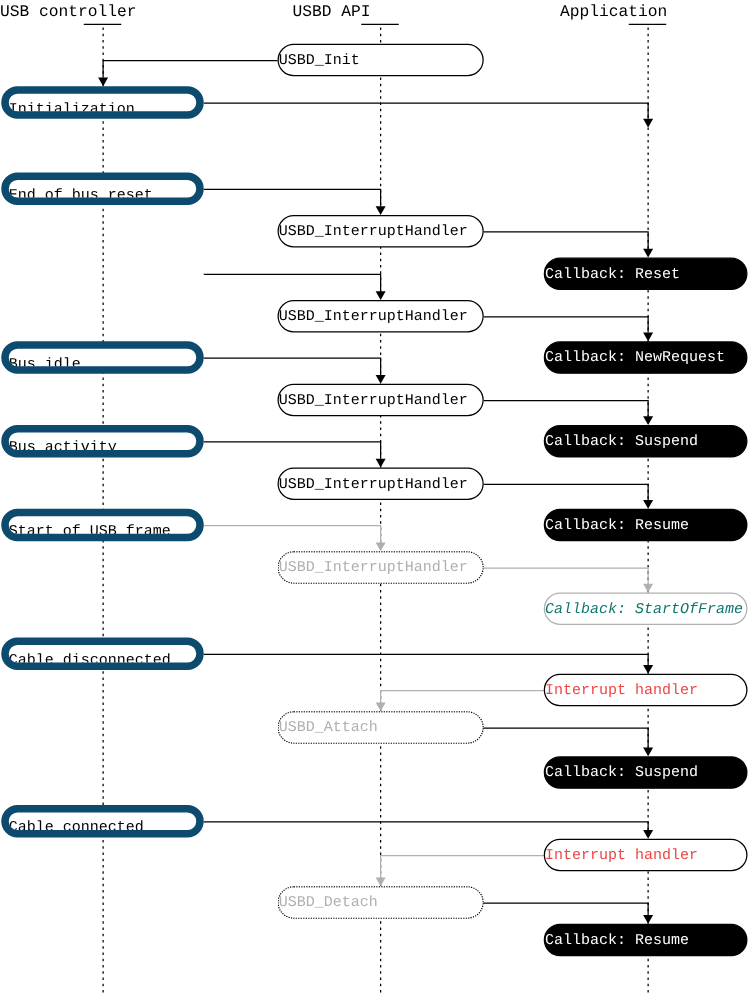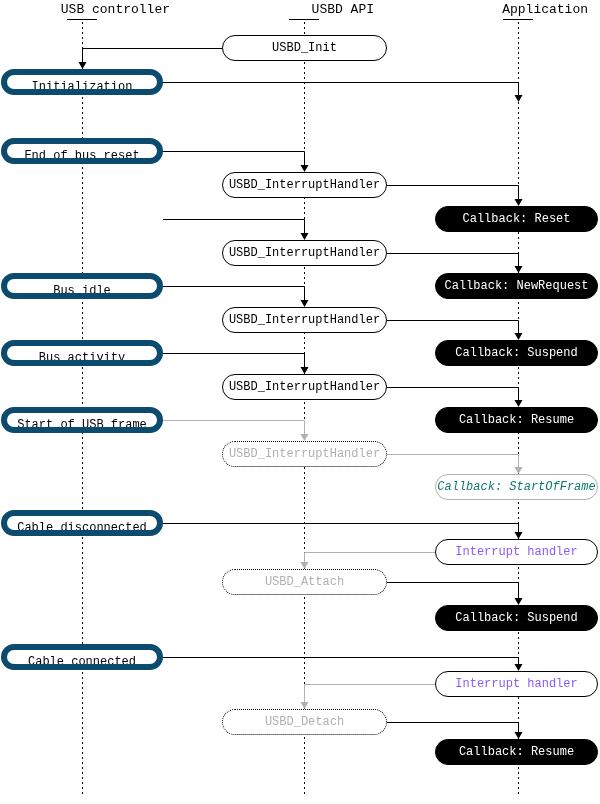--- a/index.html
+++ b/index.html
@@ -3,37 +3,37 @@
 <meta charset="utf-8">
 <style>
   html,body{margin:0;padding:0;background:#ffffff;}
   #canvas{
     position:relative;width:600px;height:804px;background:#ffffff;
     font-family:"Liberation Mono","DejaVu Sans Mono",monospace;
     overflow:hidden;
   }
   .lane-header{
     position:absolute;top:2px;height:16px;font-size:13px;color:#000;
-    text-align:right;white-space:nowrap;
+    text-align:left;white-space:nowrap;
   }
   .lane-underline{
     position:absolute;top:19px;width:30px;height:1px;background:#000;
   }
   .node{
     position:absolute;height:26px;line-height:24px;box-sizing:border-box;
-    border-radius:13px;font-size:12px;text-align:center;white-space:nowrap;
+    border-radius:13px;font-size:12px;text-align:left;white-space:nowrap;
     overflow:hidden;
   }
   .event{left:1px;width:162px;background:#fff;border:6px solid #0c4a6e;color:#000;}
   .api{left:222px;width:165px;background:#fff;border:1px solid #000;color:#000;}
   .api.inactive{border:1px dotted #000;color:#b0b0b0;}
   .rnode{left:435px;width:163px;}
   .callback{background:#000;border:1px solid #000;color:#fff;}
   .callback.inactive{background:#fff;border:1px solid #b0b0b0;color:#0f766e;font-style:italic;}
-  .handler{background:#fff;border:1px solid #000;color:#8b5cf6;}
+  .handler{background:#fff;border:1px solid #000;color:#ef4444;}
   svg{position:absolute;left:0;top:0;}
 </style>
 </head>
 <body>
 
 <div id="canvas">
 
   <div class="lane-header" style="left:0;width:170px">USB controller</div>
   <div class="lane-header" style="left:234px;width:140px">USBD API</div>
   <div class="lane-header" style="left:448px;width:140px">Application</div>

